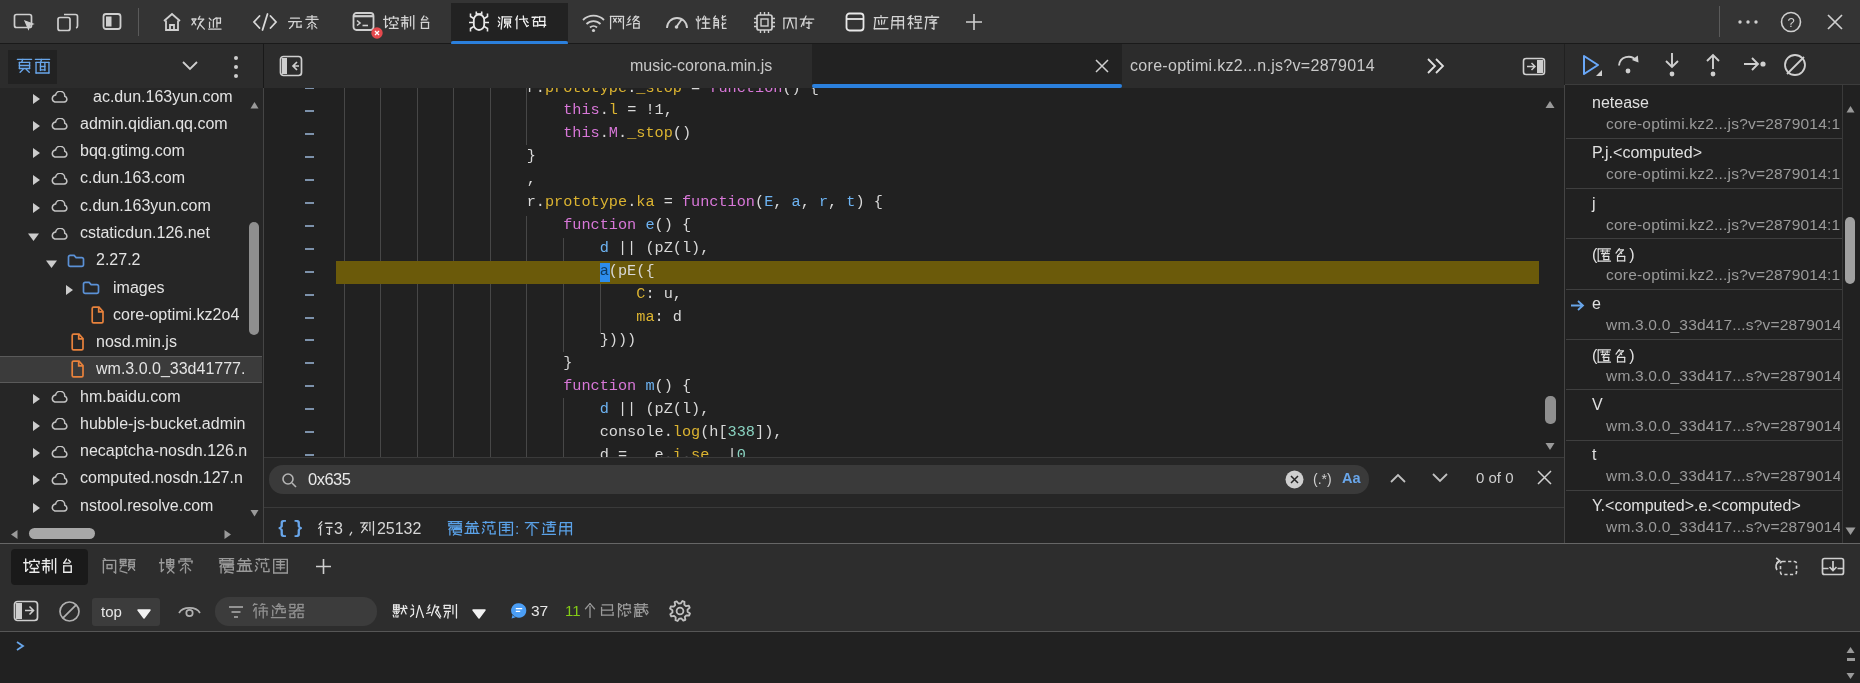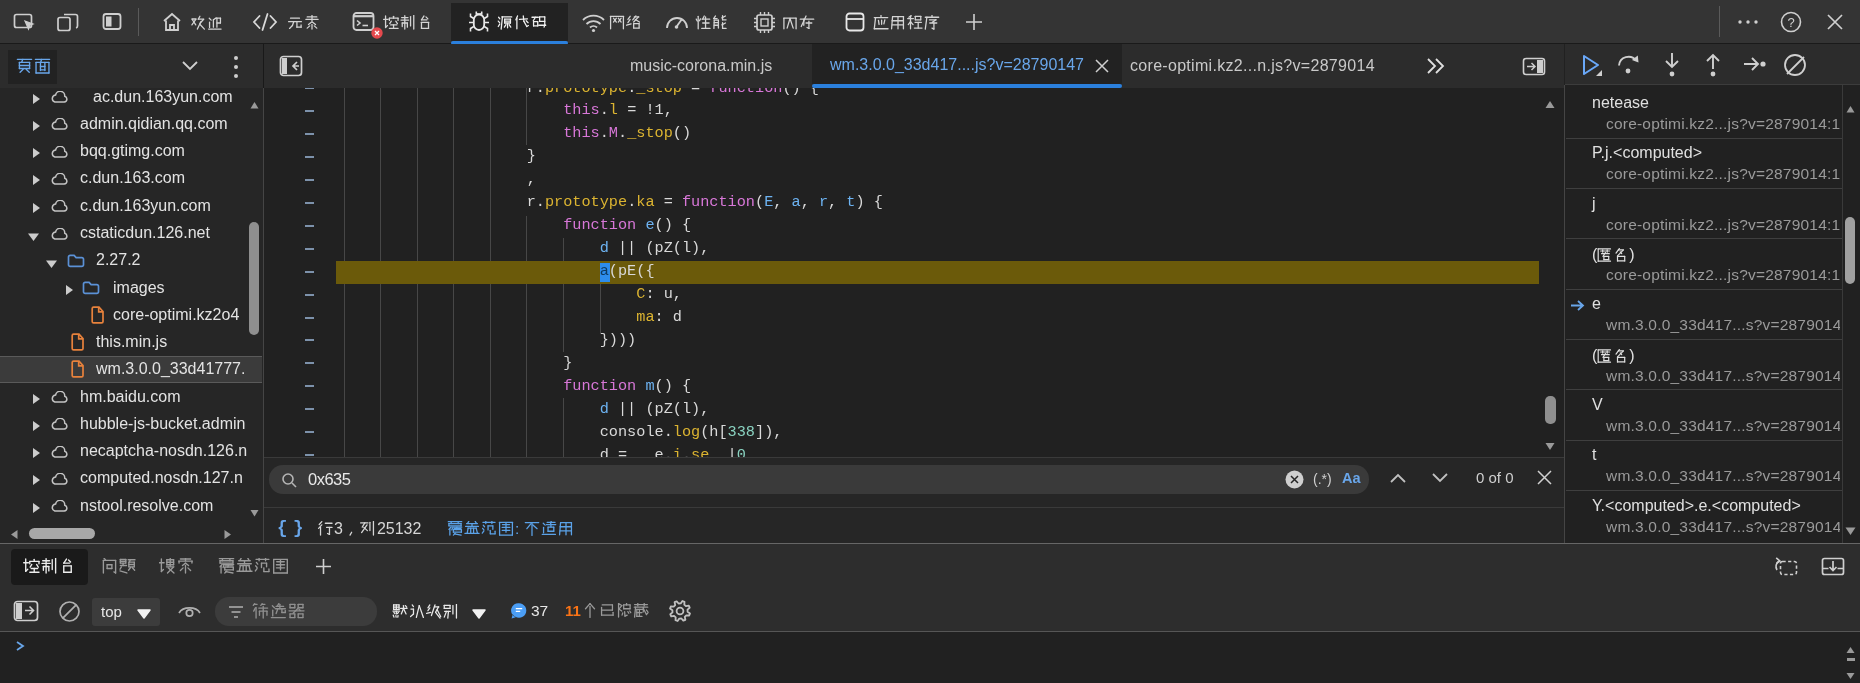--- a/index.html
+++ b/index.html
@@ -310,21 +310,20 @@
       </svg></div>
 <div style="position:absolute;left:264px;top:44px;width:1300px;height:44px;background:#2c2c2c;"></div>
 <div style="position:absolute;left:279px;top:55px;width:24px;height:22px;"><svg width="24" height="22" viewBox="0 0 24 22" fill="none">
         <rect x="1.5" y="1.5" width="21" height="19" rx="3" stroke="#cfcfcf" stroke-width="1.7"></rect>
         <rect x="3" y="3" width="5" height="16" fill="#cfcfcf"></rect>
         <path d="M18 7l-4 4 4 4M14 11h6" stroke="#cfcfcf" stroke-width="1.7"></path>
       </svg></div>
 <div style="position:absolute;left:630px;top:54px;font-size:16px;color:#c9c9c9;white-space:pre;line-height:24px;">music-corona.min.js</div>
 <div style="position:absolute;left:812px;top:44px;width:310px;height:40px;background:#222222;"></div>
 <div style="position:absolute;left:812px;top:83.5px;width:310px;height:4.3px;background:#2b80dd;border-radius:2px;"></div>
-<div style="position:absolute;left:830px;top:53px;font-size:16px;color:#69a6ea;white-space:pre;line-height:24px;">wm.3.0.0_33d417....js?v=28790147</div>
 <div style="position:absolute;left:1092px;top:56px;width:20px;height:20px;"><svg width="20" height="20" viewBox="0 0 20 20" fill="none">
         <path d="M4 4l12 12M16 4L4 16" stroke="#cfcfcf" stroke-width="1.5"></path>
       </svg></div>
 <div style="position:absolute;left:1130px;top:54px;font-size:16px;color:#c9c9c9;white-space:pre;line-height:24px;letter-spacing:0.3px;">core-optimi.kz2...n.js?v=2879014</div>
 <div style="position:absolute;left:1422px;top:56px;width:26px;height:20px;"><svg width="26" height="20" viewBox="0 0 26 20" fill="none">
         <path d="M6 3l7 7-7 7M14 3l7 7-7 7" stroke="#e0e0e0" stroke-width="1.8"></path>
       </svg></div>
 <div style="position:absolute;left:1522px;top:57px;width:25px;height:19px;"><svg width="25" height="19" viewBox="0 0 25 19" fill="none">
         <rect x="1.5" y="1.5" width="21" height="16" rx="2.5" stroke="#cfcfcf" stroke-width="1.6"></rect>
         <rect x="15" y="3" width="6" height="13" fill="#cfcfcf"></rect>
@@ -417,21 +416,21 @@
 <div style="position:absolute;left:113px;top:187.5px;font-size:16px;color:#e3e3e3;white-space:pre;line-height:24px;">images</div>
 <div style="position:absolute;left:90px;top:217.8px;width:15px;height:18px;"><svg width="15" height="18" viewBox="0 0 15 18" fill="none">
           <path d="M2.2 2.6A1.4 1.4 0 0 1 3.6 1.2H9l4 4.3v10a1.4 1.4 0 0 1-1.4 1.4H3.6a1.4 1.4 0 0 1-1.4-1.4z" stroke="#e8823c" stroke-width="1.7"></path>
           <path d="M8.7 1.2v4.6h4.3" stroke="#e8823c" stroke-width="1.7"></path>
         </svg></div>
 <div style="position:absolute;left:113px;top:214.8px;font-size:16px;color:#e3e3e3;white-space:pre;line-height:24px;">core-optimi.kz2o4</div>
 <div style="position:absolute;left:70px;top:245px;width:15px;height:18px;"><svg width="15" height="18" viewBox="0 0 15 18" fill="none">
           <path d="M2.2 2.6A1.4 1.4 0 0 1 3.6 1.2H9l4 4.3v10a1.4 1.4 0 0 1-1.4 1.4H3.6a1.4 1.4 0 0 1-1.4-1.4z" stroke="#e8823c" stroke-width="1.7"></path>
           <path d="M8.7 1.2v4.6h4.3" stroke="#e8823c" stroke-width="1.7"></path>
         </svg></div>
-<div style="position:absolute;left:96px;top:242px;font-size:16px;color:#e3e3e3;white-space:pre;line-height:24px;">this.min.js</div>
+<div style="position:absolute;left:96px;top:242px;font-size:16px;color:#e3e3e3;white-space:pre;line-height:24px;">nosd.min.js</div>
 <div style="position:absolute;left:70px;top:272.3px;width:15px;height:18px;"><svg width="15" height="18" viewBox="0 0 15 18" fill="none">
           <path d="M2.2 2.6A1.4 1.4 0 0 1 3.6 1.2H9l4 4.3v10a1.4 1.4 0 0 1-1.4 1.4H3.6a1.4 1.4 0 0 1-1.4-1.4z" stroke="#e8823c" stroke-width="1.7"></path>
           <path d="M8.7 1.2v4.6h4.3" stroke="#e8823c" stroke-width="1.7"></path>
         </svg></div>
 <div style="position:absolute;left:96px;top:269.3px;font-size:16px;color:#e3e3e3;white-space:pre;line-height:24px;">wm.3.0.0_33d41777.</div>
 <div style="position:absolute;left:31px;top:302.6px;width:10px;height:12px;"><svg width="10" height="12" viewBox="0 0 10 12" fill="none">
           <path d="M2 1l7 5-7 5z" fill="#cccccc"></path>
         </svg></div>
 <div style="position:absolute;left:50px;top:302.1px;width:18px;height:13px;"><svg width="18" height="13" viewBox="0 0 18 13" fill="none">
           <path d="M4.8 11h9.4a2.9 2.9 0 0 0 .5-5.7A4.6 4.6 0 0 0 5.6 4 3.6 3.6 0 0 0 4.8 11z" stroke="#c4c4c4" stroke-width="1.5" stroke-linejoin="round"></path>
@@ -1010,21 +1009,21 @@
         <path d="M84 2L84 88"></path>
       </svg></div>
 <div style="position:absolute;left:471px;top:606px;width:16px;height:12px;"><svg width="16" height="12" viewBox="0 0 16 12" fill="none">
         <path d="M2 2h12l-6 8z" fill="#f2f2f2" stroke="#f2f2f2" stroke-width="1.5" stroke-linejoin="round"></path>
       </svg></div>
 <div style="position:absolute;left:510px;top:602px;width:18px;height:18px;"><svg width="18" height="18" viewBox="0 0 18 18" fill="none">
         <path d="M9 1.2a7.3 7.3 0 1 1-6.3 11L1.6 16.4l4.2-1.1A7.3 7.3 0 0 1 9 1.2z" fill="#4b9ef5"></path>
         <path d="M5.8 6.6h6.4M5.8 9.4h4.4" stroke="#fff" stroke-width="1.2"></path>
       </svg></div>
 <div style="position:absolute;left:531px;top:599.375px;font-size:15.5px;color:#e8e8e8;white-space:pre;line-height:23.25px;">37</div>
-<div style="position:absolute;left:565px;top:599.75px;font-size:15px;color:#f97316;white-space:pre;line-height:22.5px;white-space:nowrap;font-weight:bold;">11 </div>
+<div style="position:absolute;left:565px;top:599.75px;font-size:15px;color:#84cc16;white-space:pre;line-height:22.5px;white-space:nowrap;">11 </div>
 <div style="position:absolute;left:582px;top:602px;"><svg width="16" height="16" viewBox="0 0 100 100" style="vertical-align:-3px;margin-right:1px" fill="none" stroke="#9a9a9a" stroke-width="8" stroke-linecap="round">
         <path d="M50 4L22 36"></path>
         <path d="M50 4L78 36"></path>
         <path d="M50 22L50 90"></path>
       </svg><svg width="16" height="16" viewBox="0 0 100 100" style="vertical-align:-3px;margin-right:1px" fill="none" stroke="#9a9a9a" stroke-width="8" stroke-linecap="round">
         <path d="M20 12L84 12"></path>
         <path d="M84 12L84 44"></path>
         <path d="M16 44L84 44"></path>
         <path d="M16 28L16 76"></path>
         <path d="M16 76L88 76"></path>

